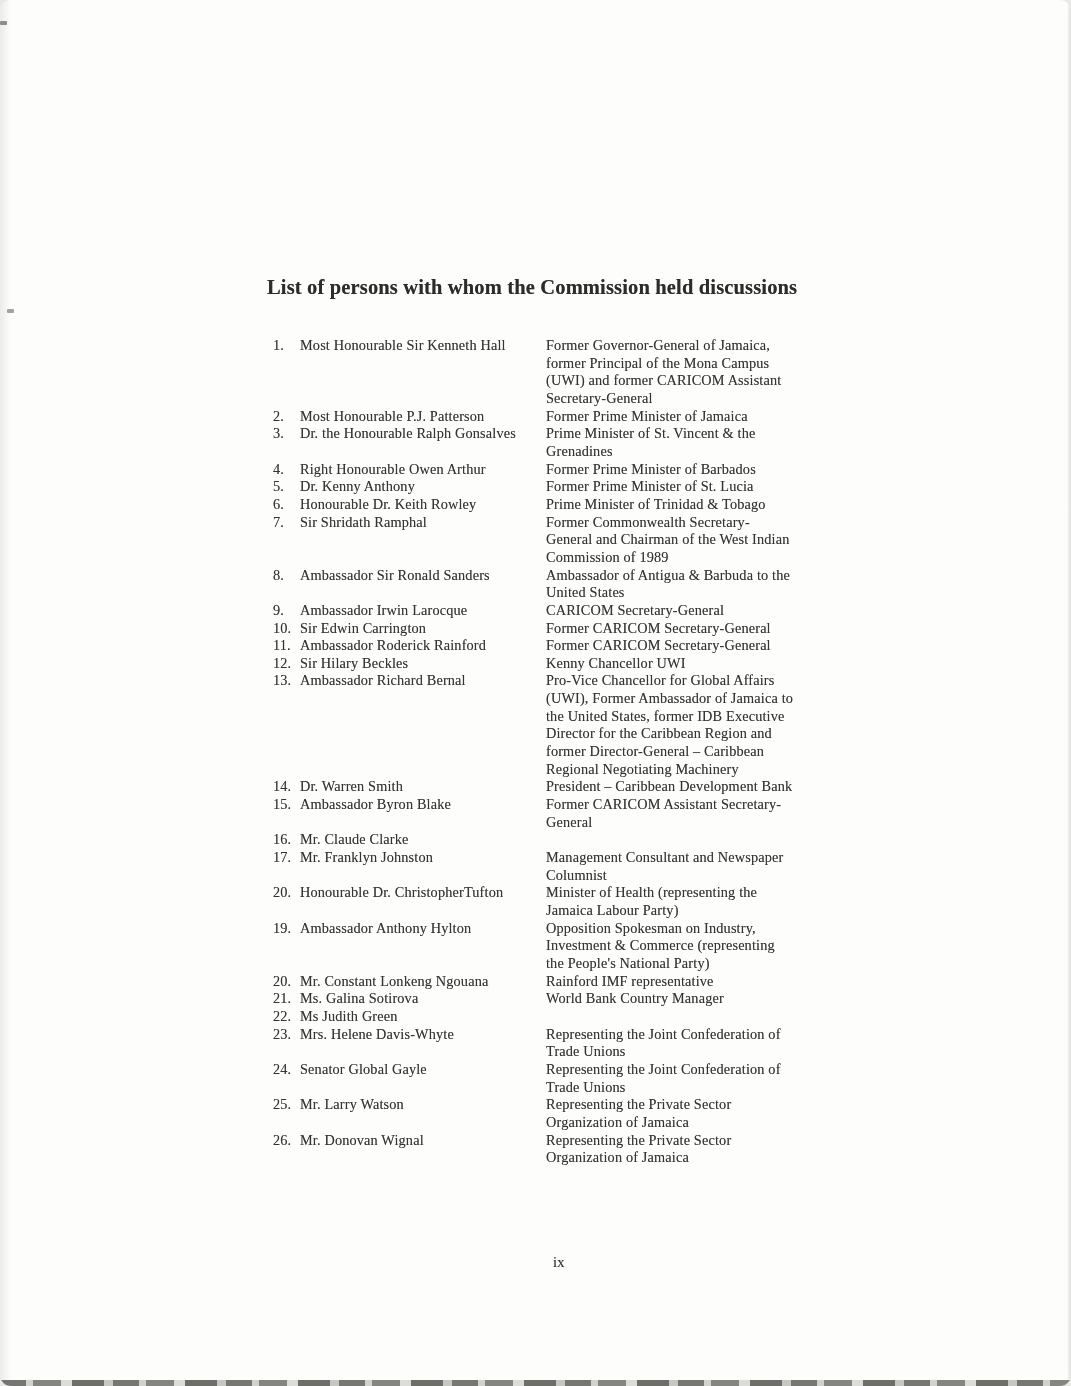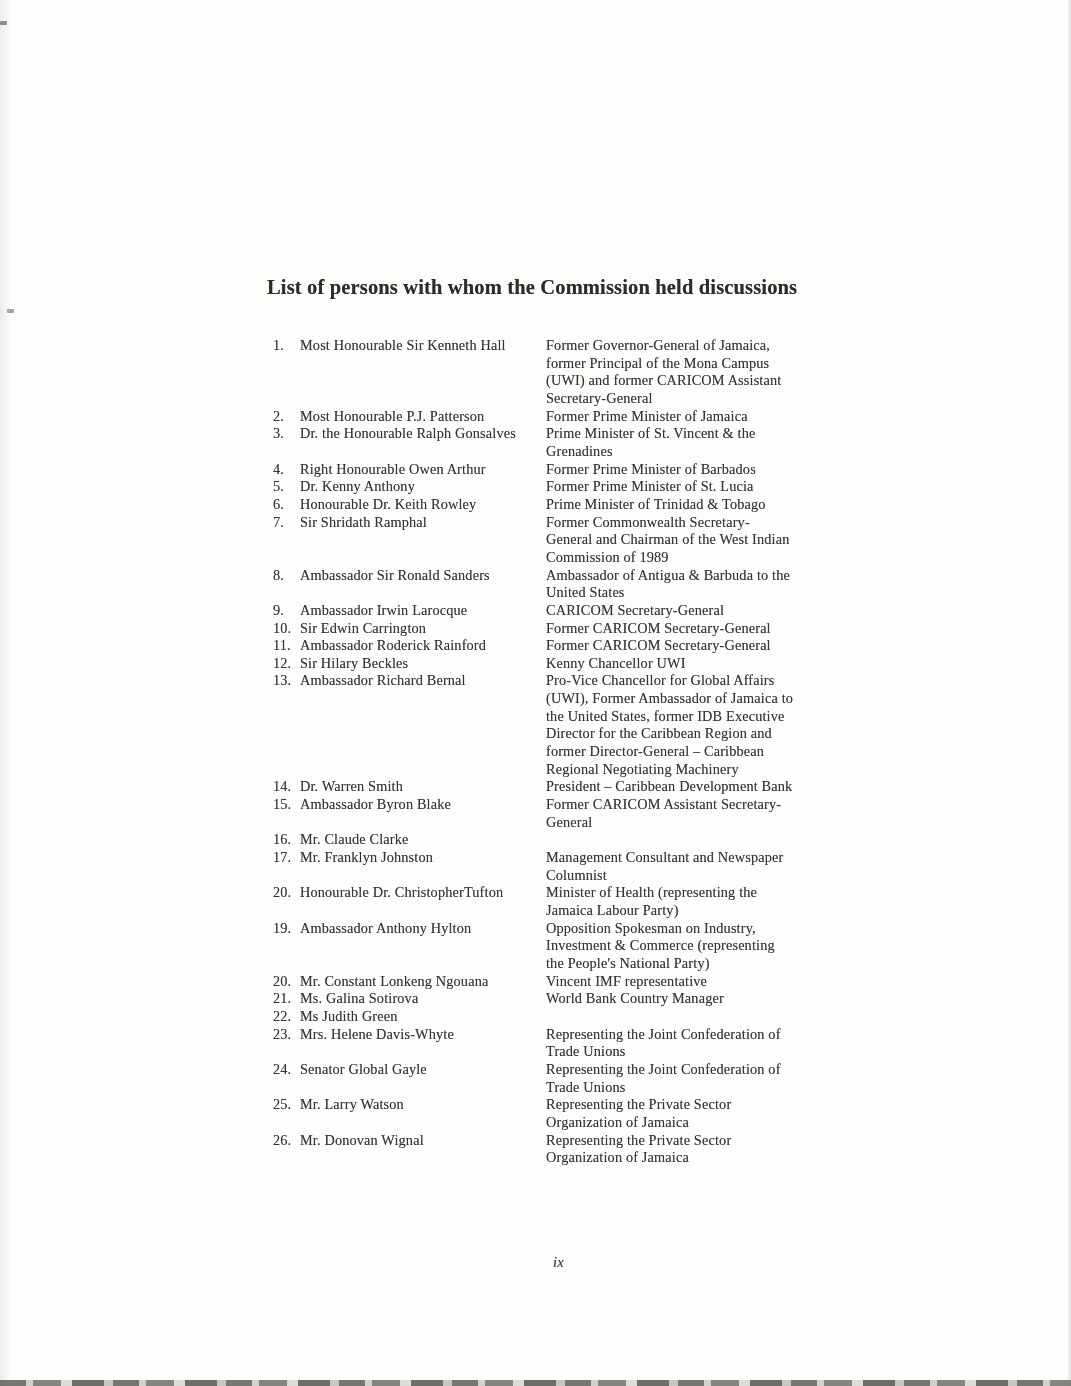--- a/index.html
+++ b/index.html
@@ -9,20 +9,21 @@
   }
   .page {
     position: relative;
     width: 1071px;
     height: 1386px;
     margin: 0 auto;
     background: var(--paper, #fdfdfb);
     overflow: hidden;
     font-family: "Liberation Serif", "DejaVu Serif", serif;
     color: var(--ink, #363431);
+    border-radius: 11px;
   }
   .title {
     position: absolute;
     left: 267px;
     top: 276px;
     margin: 0;
     font-size: 20.5px;
     font-weight: bold;
     letter-spacing: 0.15px;
     color: var(--ink-dark, #2e2c29);
@@ -60,21 +61,20 @@
   .dline {
     white-space: nowrap;
   }
   .pagenum {
     position: absolute;
     left: 553px;
     top: 1254px;
     font-size: 14.5px;
     letter-spacing: 0.3px;
     text-shadow: 0 0 0.4px rgba(54,52,49,0.45);
-    font-style: italic;
   }
   
   .edge-left {
     position: absolute;
     left: 0; top: 0;
     width: 11px; height: 100%;
     background: linear-gradient(90deg, rgba(190,190,186,0.28), rgba(190,190,186,0.0));
     pointer-events: none;
   }
   .edge-right {
@@ -256,21 +256,21 @@
         <div class="desc">
           <div class="dline">Opposition Spokesman on Industry,</div>
           <div class="dline">Investment &amp; Commerce (representing</div>
           <div class="dline">the People's National Party)</div>
         </div>
       </div>
       <div class="row">
         <div class="num">20.</div>
         <div class="name">Mr. Constant Lonkeng Ngouana</div>
         <div class="desc">
-          <div class="dline">Vincent IMF representative</div>
+          <div class="dline">Rainford IMF representative</div>
         </div>
       </div>
       <div class="row">
         <div class="num">21.</div>
         <div class="name">Ms. Galina Sotirova</div>
         <div class="desc">
           <div class="dline">World Bank Country Manager</div>
         </div>
       </div>
       <div class="row">

